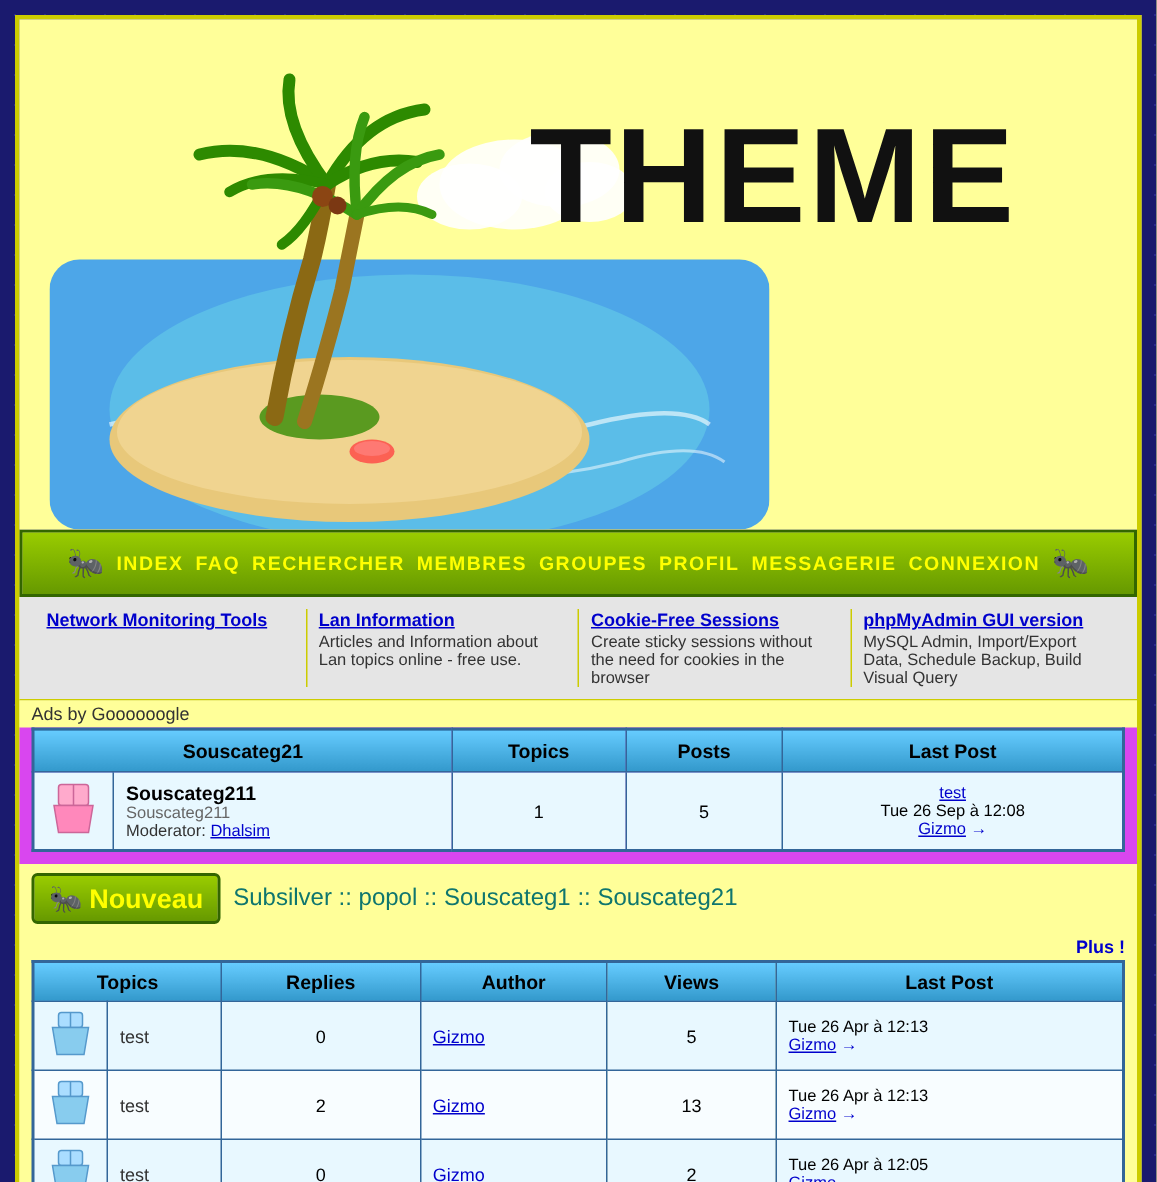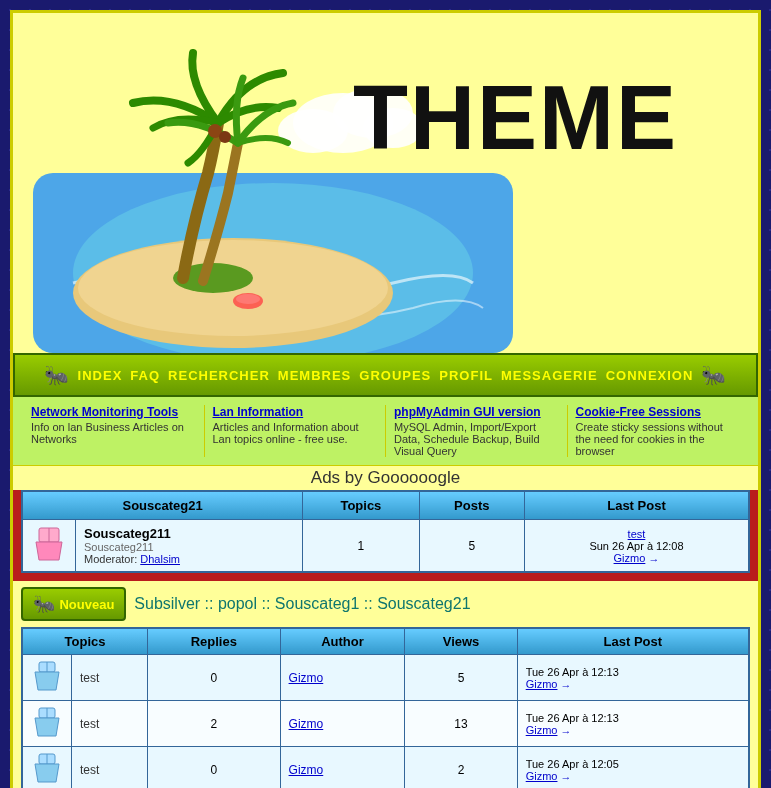--- a/index.html
+++ b/index.html
@@ -70,21 +70,21 @@
       cursor: pointer;
     }
     .nav-ant {
       font-size: 20px;
     }
     
     #links-section {
       display: flex;
       gap: 0;
       padding: 8px 10px;
-      background: #bef264;
+      background: #e5e5e5;
       border-bottom: 1px solid #cccc00;
     }
     .link-col {
       flex: 1;
       padding: 0 8px;
       border-right: 1px solid #cccc00;
     }
     .link-col:last-child { border-right: none; }
     .link-title {
       color: #0000cc;
@@ -102,30 +102,30 @@
       font-size: 11px;
       color: #333;
     }
     .link-mod a {
       color: #0000cc;
       text-decoration: underline;
       cursor: pointer;
     }
     
     #ads-bar {
-      text-align: center;
+      text-align: left;
       padding: 2px 8px;
-      font-size: 17px;
+      font-size: 12px;
       color: #333;
       background: #ffff99;
     }
     
     #forum-section {
       padding: 0 8px 8px 8px;
-      background: #b91c1c;
+      background: #d946ef;
     }
     .forum-table {
       width: 100%;
       border-collapse: collapse;
       border: 2px solid #336699;
     }
     .forum-header-row th {
       background: linear-gradient(to bottom, #66ccff, #3399cc);
       color: #000;
       font-weight: bold;
@@ -187,21 +187,21 @@
       border: 2px solid #336600;
       border-radius: 4px;
       padding: 4px 10px;
       display: flex;
       align-items: center;
       gap: 4px;
     }
     .nouveau-text {
       color: #ffff00;
       font-weight: 900;
-      font-size: 13px;
+      font-size: 18px;
       font-family: Impact, Arial, sans-serif;
     }
     .breadcrumb {
       color: #0f766e;
       font-size: 16px;
     }
     #plus-bar {
       text-align: right;
       padding: 2px 8px;
       font-size: 12px;
@@ -331,33 +331,32 @@
     <a class="nav-item">GROUPES</a>
     <a class="nav-item">PROFIL</a>
     <a class="nav-item">MESSAGERIE</a>
     <a class="nav-item">CONNEXION</a>
     <span class="nav-ant">🐜</span>
   </div>
 
   <div id="links-section">
     <div class="link-col">
       <div class="link-title">Network Monitoring Tools</div>
-      <div class="link-desc">Info on lan Business Articles on Networks</div>
     </div>
     <div class="link-col">
       <div class="link-title">Lan Information</div>
       <div class="link-desc">Articles and Information about Lan topics online - free use.</div>
     </div>
     <div class="link-col">
+      <div class="link-title">Cookie-Free Sessions</div>
+      <div class="link-desc">Create sticky sessions without the need for cookies in the browser</div>
+    </div>
+    <div class="link-col">
       <div class="link-title">phpMyAdmin GUI version</div>
       <div class="link-desc">MySQL Admin, Import/Export Data, Schedule Backup, Build Visual Query</div>
-    </div>
-    <div class="link-col">
-      <div class="link-title">Cookie-Free Sessions</div>
-      <div class="link-desc">Create sticky sessions without the need for cookies in the browser</div>
     </div>
   </div>
 
   <div id="ads-bar">
     <span>Ads by Goooooogle</span>
   </div>
 
   <div id="forum-section">
     <table class="forum-table">
       <thead>
@@ -382,37 +381,40 @@
             <div class="forum-cat-name">Souscateg211</div>
             <div class="forum-cat-sub">Souscateg211</div>
             <div class="forum-cat-mod link-mod">
               <span>Moderator:</span> <a>Dhalsim</a>
             </div>
           </td>
           <td class="num-cell">1</td>
           <td class="num-cell">5</td>
           <td class="last-post-cell">
             <a>test</a><br>
-            <span>Sun 26 Apr à 12:08</span><br>
+            <span>Tue 26 Sep à 12:08</span><br>
             <a>Gizmo</a>
             <span class="arrow-icon">→</span>
           </td>
         </tr>
       </tbody>
     </table>
   </div>
 
   <div id="nouveau-bar">
     <div class="nouveau-badge">
       <span style="font-size:18px;">🐜</span>
       <span class="nouveau-text">Nouveau</span>
     </div>
     <span class="breadcrumb">Subsilver :: popol :: Souscateg1 :: Souscateg21</span>
   </div>
 
+  <div id="plus-bar">
+    <a>Plus !</a>
+  </div>
 
   <div id="topics-section">
     <table class="topics-table">
       <thead>
         <tr class="topics-header">
           <th colspan="2">Topics</th>
           <th>Replies</th>
           <th>Author</th>
           <th>Views</th>
           <th>Last Post</th>

